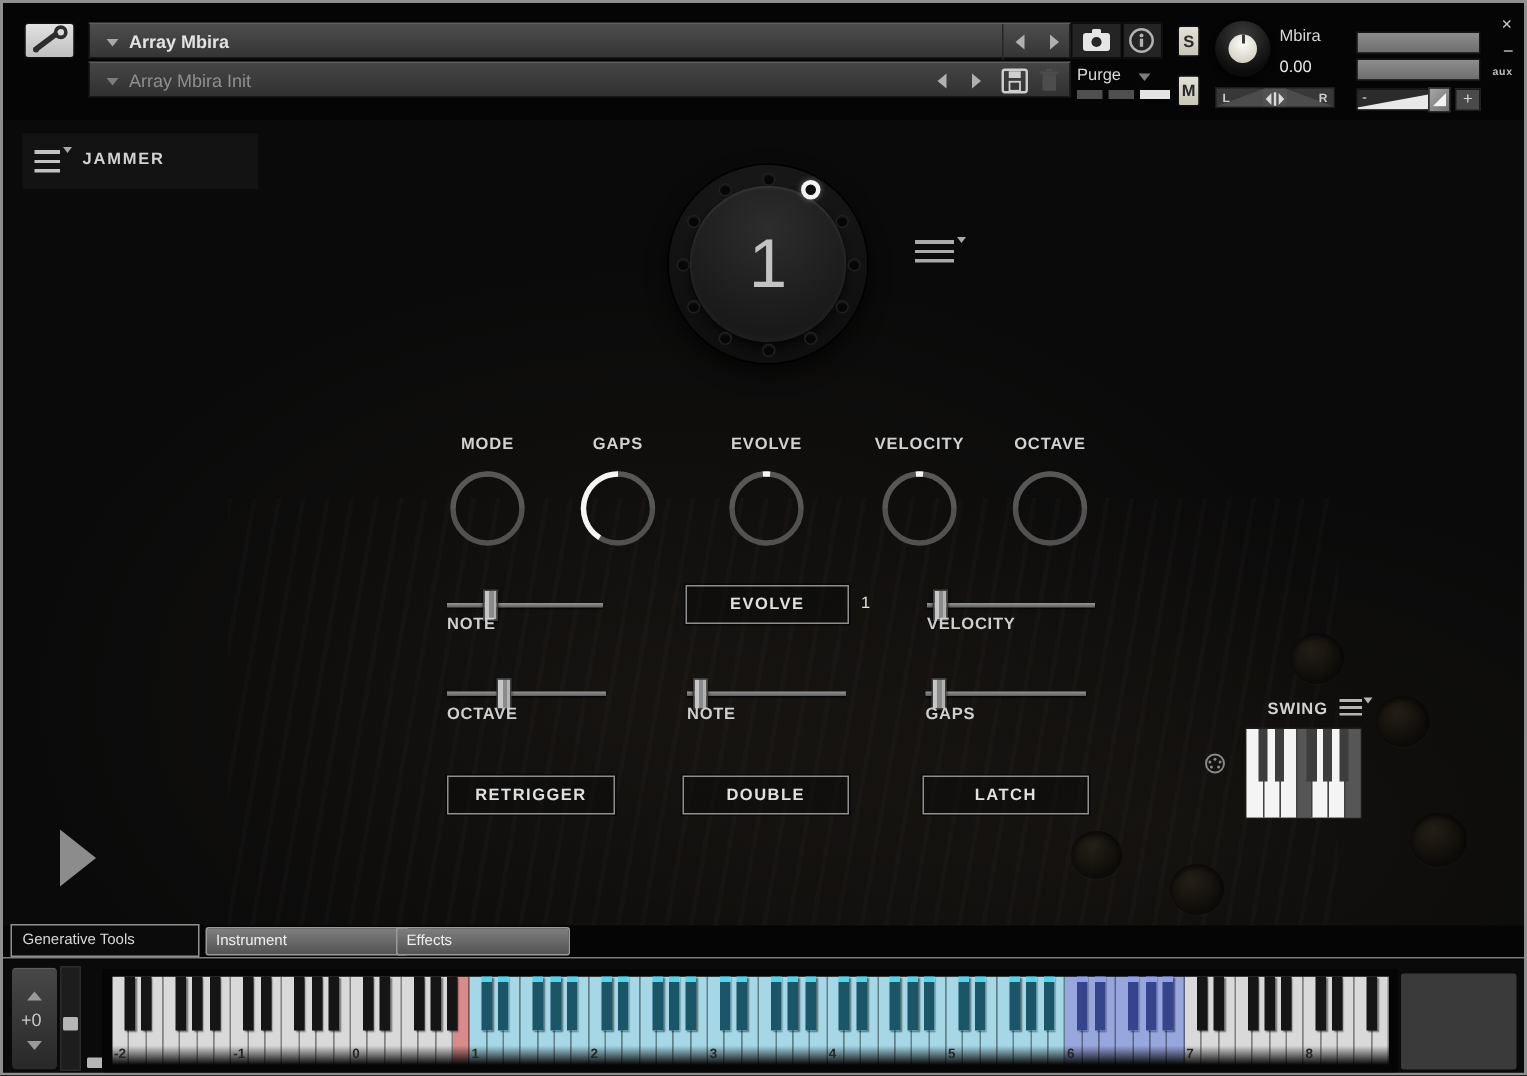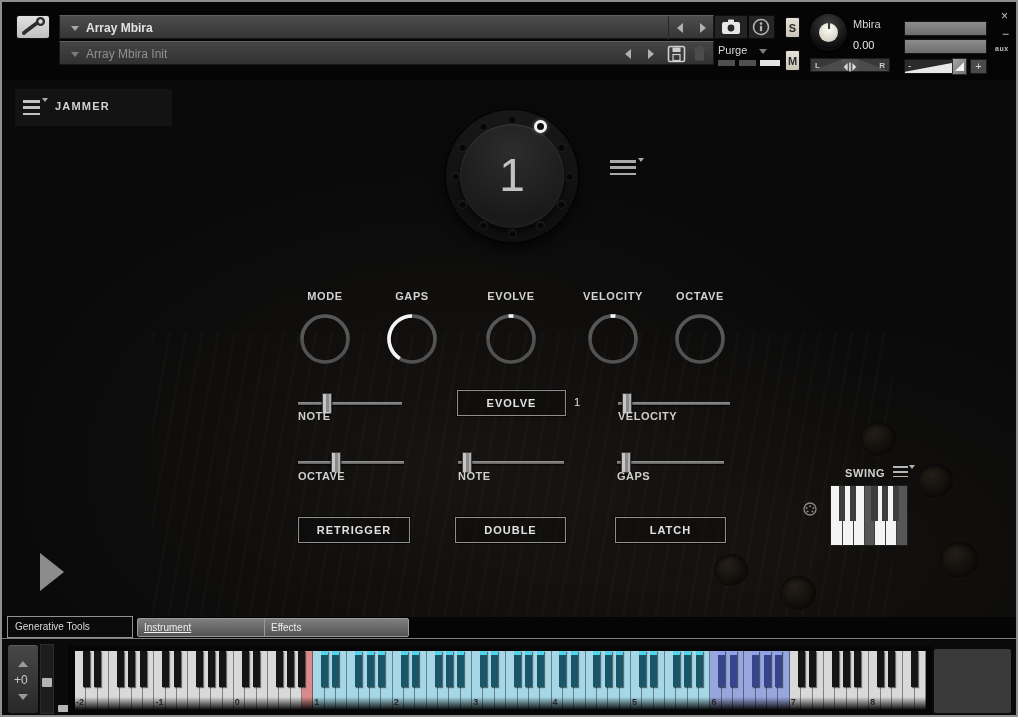--- a/index.html
+++ b/index.html
@@ -305,22 +305,22 @@
       <div class="mini-bk" style="left: 40.23px; width: 6.4px;"></div>
       <div class="mini-bk" style="left: 51.09px; width: 6.4px;"></div>
       <div class="mini-bk" style="left: 61.94px; width: 6.4px;"></div>
     </div>
 
   <div class="abs" style="left:38px;top:551px;width:0;height:0;border-left:24px solid #8c8c8c;border-top:19px solid transparent;border-bottom:19px solid transparent;"></div>
 
   <div class="abs" style="left:0;top:636px;width:1014px;height:1px;background:#7d7d7d;"></div>
   <div id="bottom-tabs">
       <div class="abs tab-active" style="left: 5px; top: 614px; width: 126px; height: 22px;">Generative Tools</div>
-      <div class="abs tab-inactive" style="left: 135px; top: 616px; width: 135px; height: 19px; text-decoration: underline;">Instrument</div>
-      <div class="abs tab-inactive" style="left: 262px; top: 616px; width: 145px; height: 19px;">Effects</div>
+      <div class="abs tab-inactive" style="left: 135px; top: 616px; width: 135px; height: 19px;">Instrument</div>
+      <div class="abs tab-inactive" style="left: 262px; top: 616px; width: 116px; height: 19px;">Effects</div>
     </div>
 
   <div class="abs" id="kb-section">
     <div class="abs" id="transpose">
       <div class="abs tri-up" style="left:10px;top:15px;"></div>
       <span class="abs" style="left:6px;top:27px;font-size:12px;color:#c8c8c8;">+0</span>
       <div class="abs tri-dn" style="left:10px;top:48px;"></div>
     </div>
     <div class="abs" id="kb-scroll1">
       <div class="scroll-handle" style="left:1px;top:33px;width:10px;height:9px;"></div>

